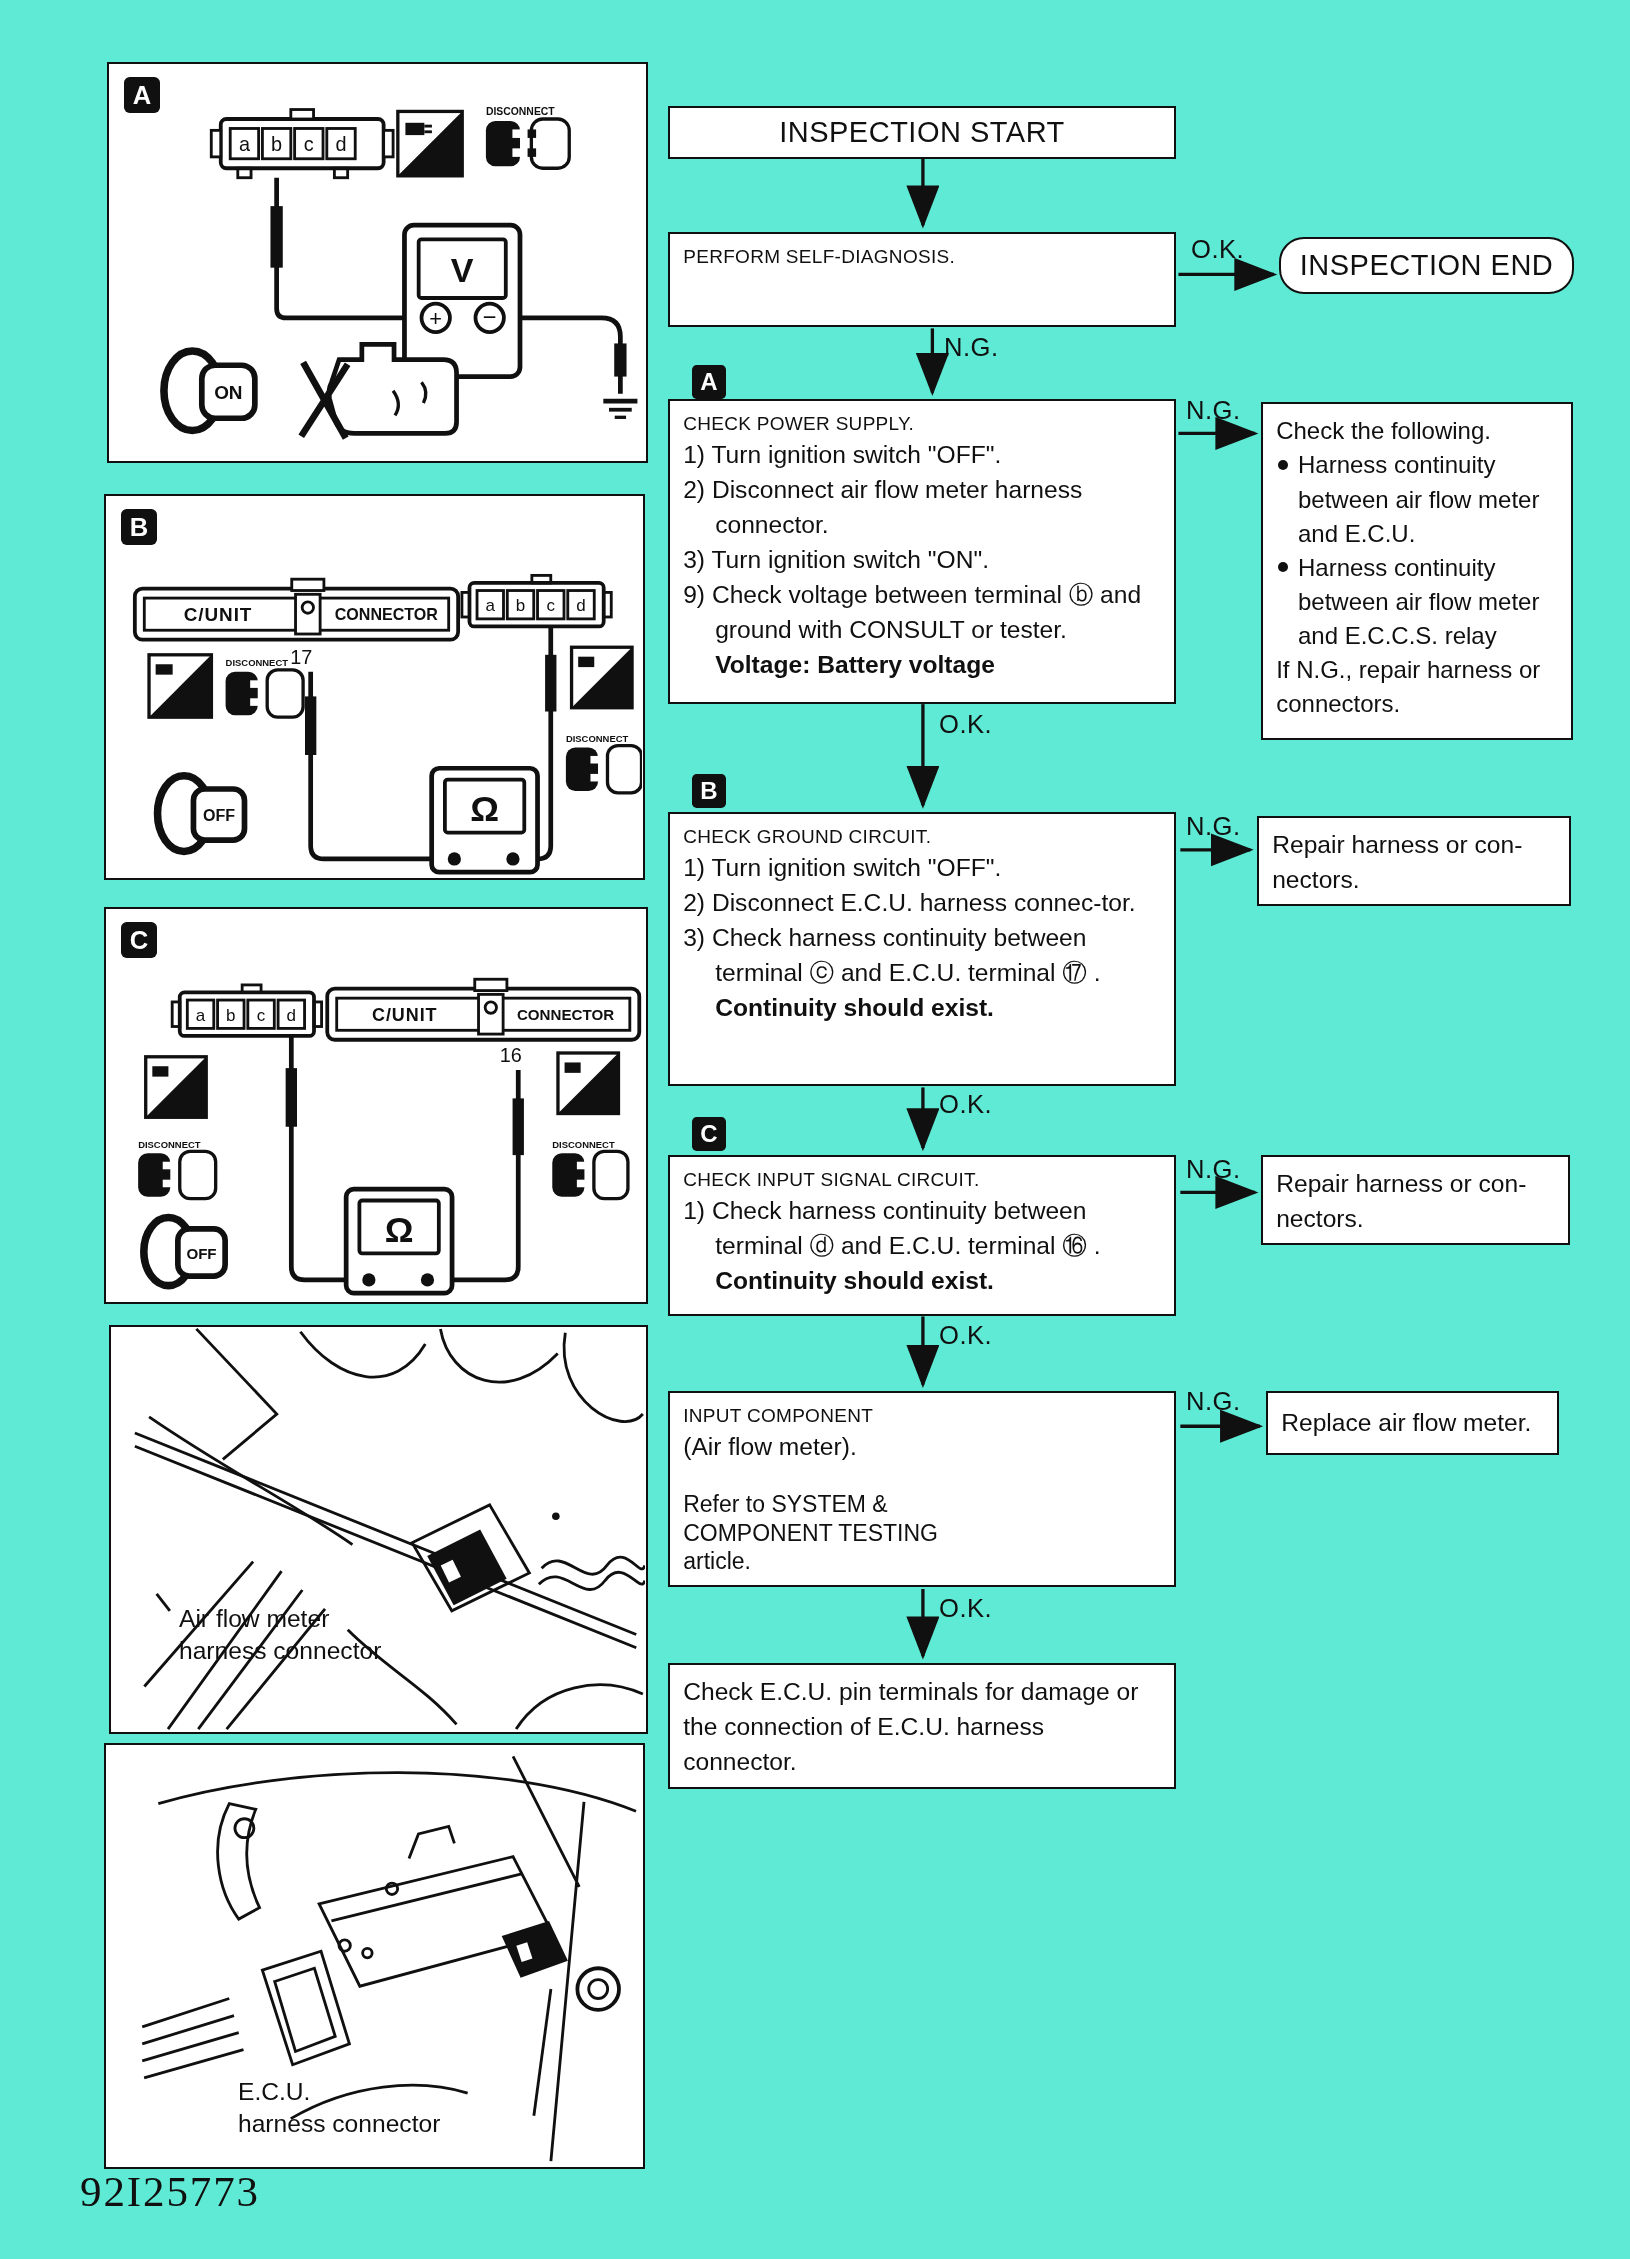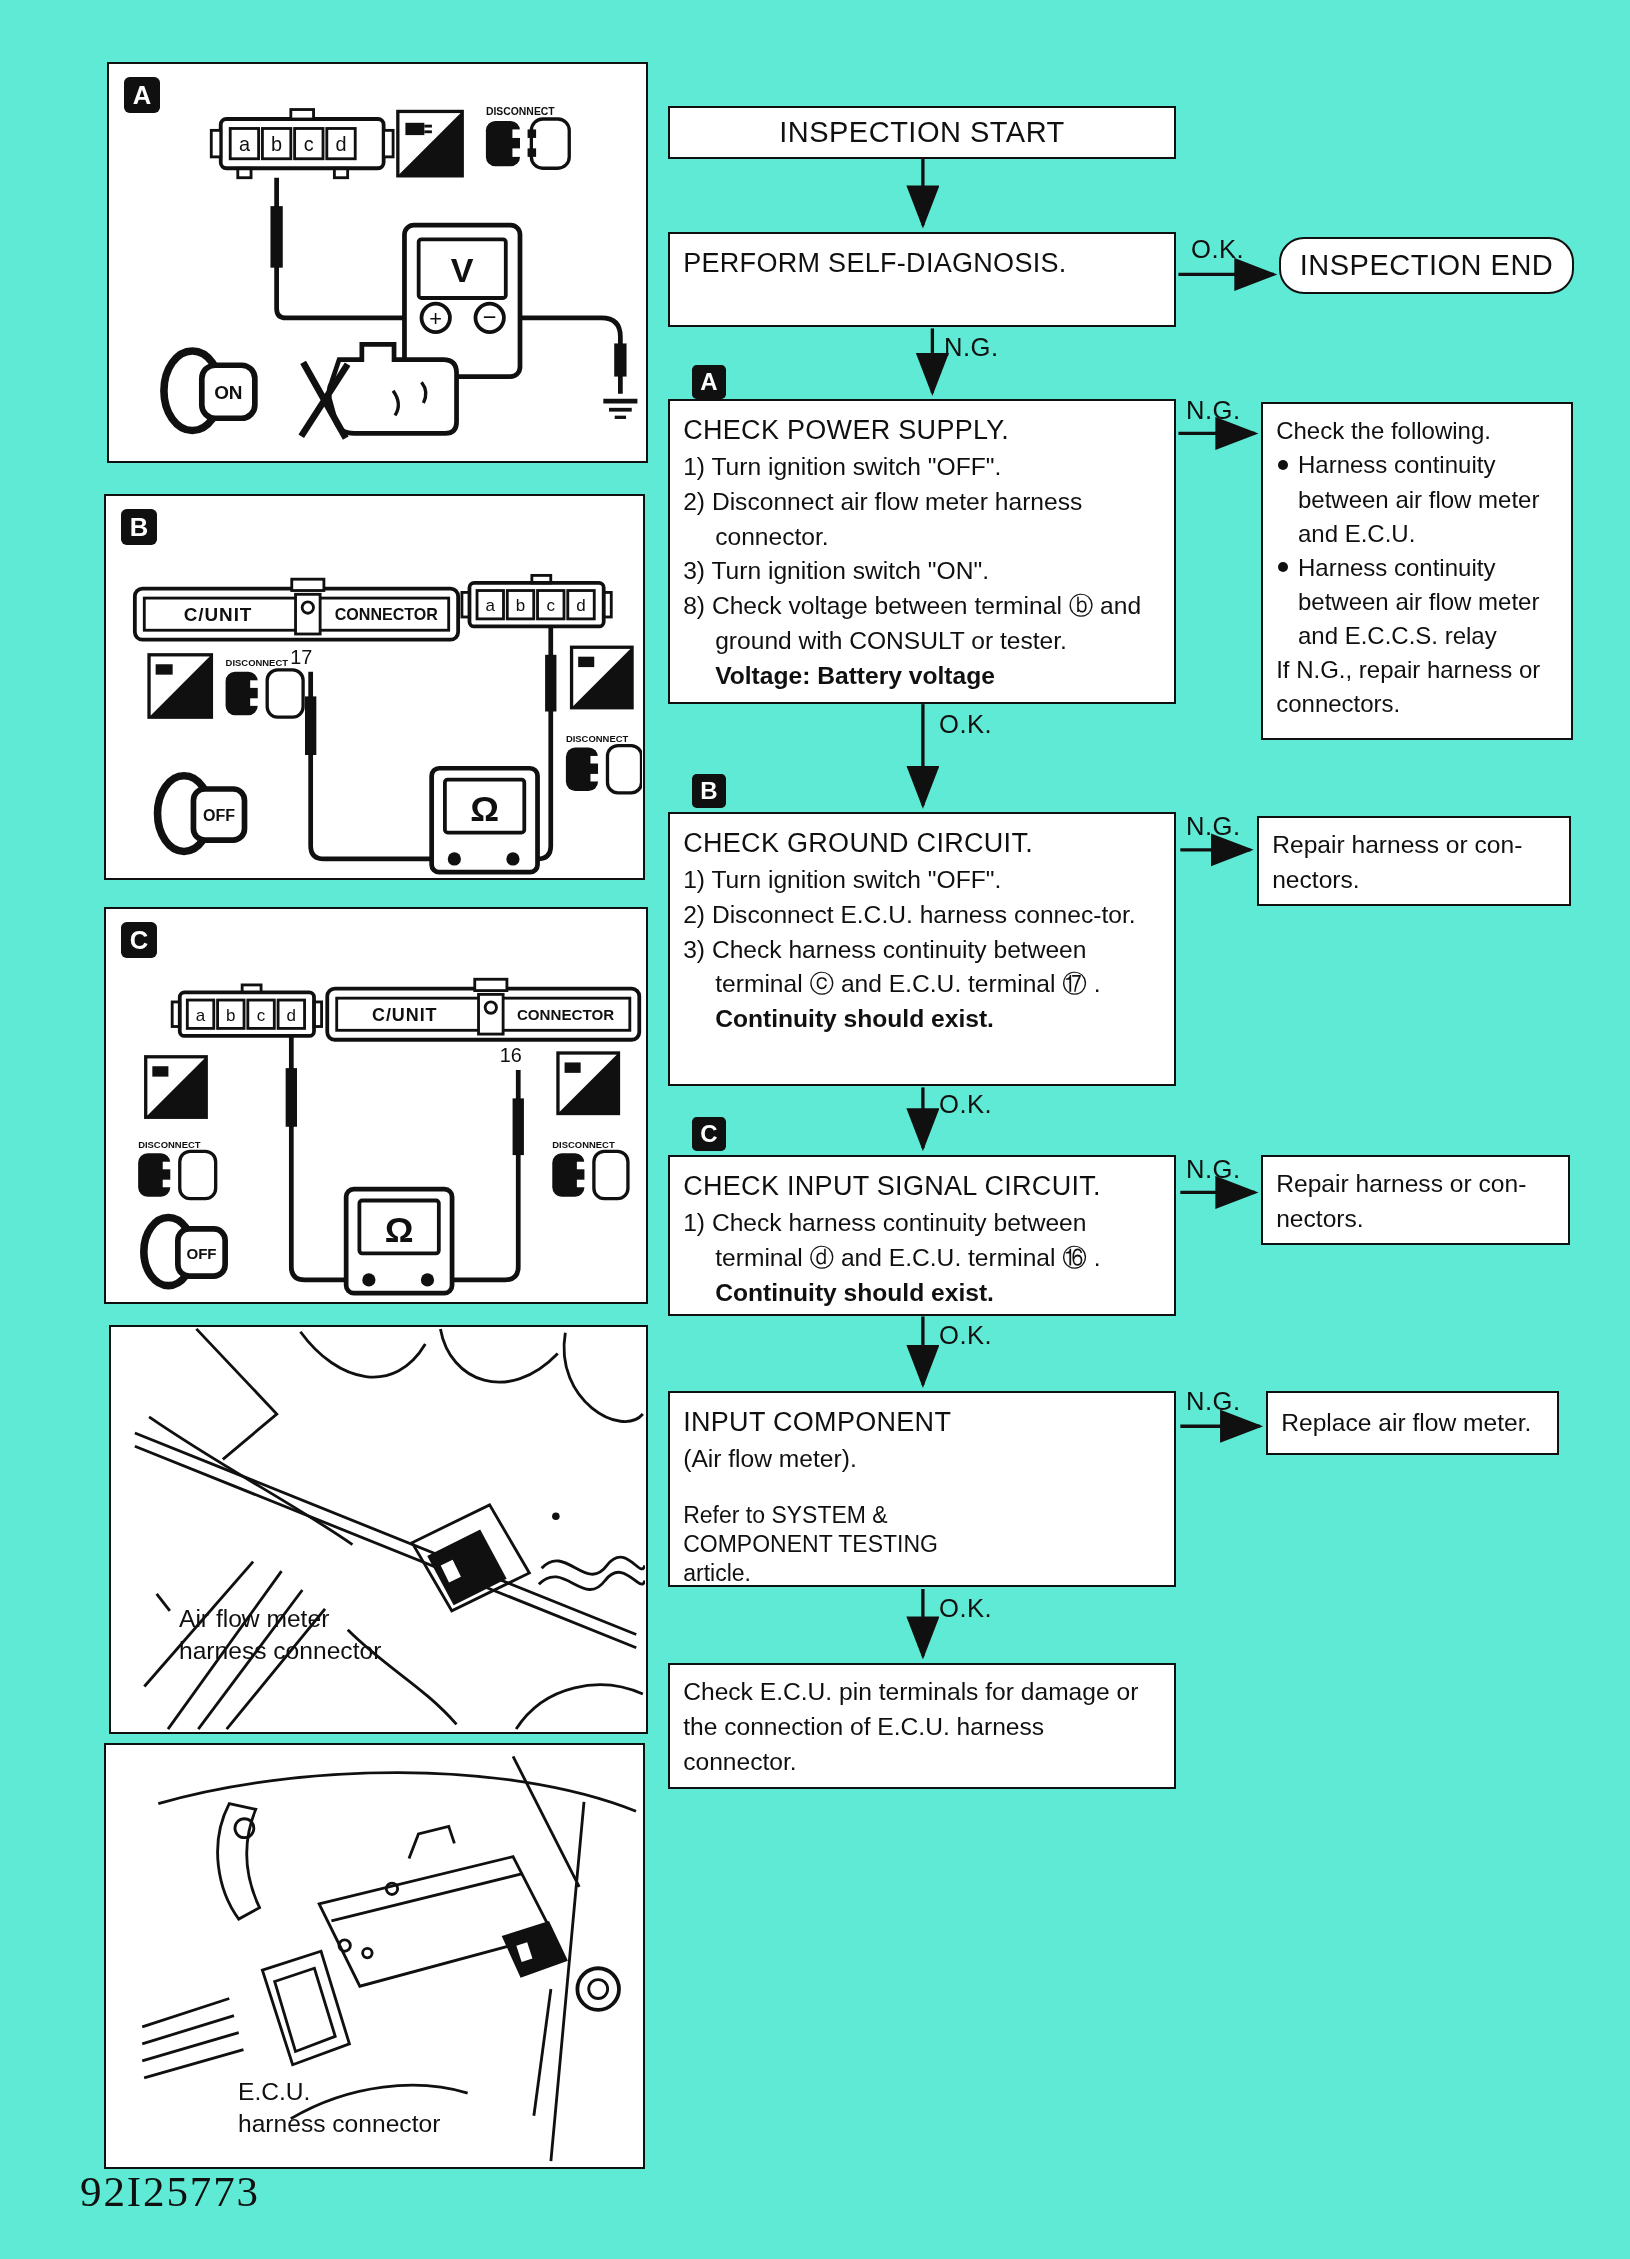--- a/index.html
+++ b/index.html
@@ -10,21 +10,21 @@
 
   
   .panel{position:absolute;border:2.8px solid #101010;background:#fff;box-sizing:border-box;}
   .pbadge{position:absolute;left:15px;top:13.2px;width:36px;height:36px;background:#101010;color:#fff;
           border-radius:5.7px;font-size:25.6px;font-weight:bold;display:flex;align-items:center;justify-content:center;}
   .caption{position:absolute;font-size:24.6px;line-height:1.3;color:#101010;white-space:nowrap;}
 
   
   .fbox{position:absolute;border:2.8px solid #101010;background:#fff;box-sizing:border-box;
         padding:10.4px 13.2px;font-size:24.6px;line-height:1.42;}
-  .fbox .fb-title{font-size:27px;letter-spacing:0.3px;}
+  .fbox .fb-title{font-size:19px;letter-spacing:0.3px;}
   .fb-step{padding-left:32px;text-indent:-32px;}
   .fb-bold{font-weight:bold;padding-left:32px;}
   .fb-center{display:flex;align-items:center;justify-content:center;padding:0;font-size:29px;letter-spacing:0.5px;}
   .elabel{position:absolute;font-size:25.6px;letter-spacing:0.5px;}
   .fbadge{position:absolute;width:34px;height:34px;background:#101010;color:#fff;border-radius:4.7px;
           font-size:24px;font-weight:bold;display:flex;align-items:center;justify-content:center;}
   .bullet{display:flex;}
   .bdot{flex:0 0 10.4px;width:10.4px;height:10.4px;border-radius:50%;background:#101010;margin:11.4px 9.5px 0 1.9px;}
   .bullet .btext{flex:1;}
   .note{font-size:23px;line-height:1.25;margin-top:24.6px;}
@@ -348,21 +348,21 @@
   <div class="elabel" style="left:1191px;top:235px;">O.K.</div>
   <div class="elabel" style="left:944px;top:333px;">N.G.</div>
 
   <div class="fbadge" style="left:692px;top:365px;">A</div>
 
   <div class="fbox" style="left:668px;top:399px;width:508px;height:305px;">
     <div class="fb-title">CHECK POWER SUPPLY.</div>
     <div class="fb-step">1) Turn ignition switch "OFF".</div>
     <div class="fb-step">2) Disconnect air flow meter harness connector.</div>
     <div class="fb-step">3) Turn ignition switch "ON".</div>
-    <div class="fb-step">8) Check voltage between terminal ⓑ and ground with CONSULT or tester.</div>
+    <div class="fb-step">9) Check voltage between terminal ⓑ and ground with CONSULT or tester.</div>
     <div class="fb-bold">Voltage: Battery voltage</div>
   </div>
 
   <div class="elabel" style="left:1186px;top:396px;">N.G.</div>
 
   <div class="fbox" style="left:1261px;top:402px;width:312px;height:338px;font-size:24px;">
     <div>Check the following.</div>
     <div class="bullet">
       <span class="bdot"></span>
       <span class="btext">Harness continuity between air flow meter and E.C.U.</span>

